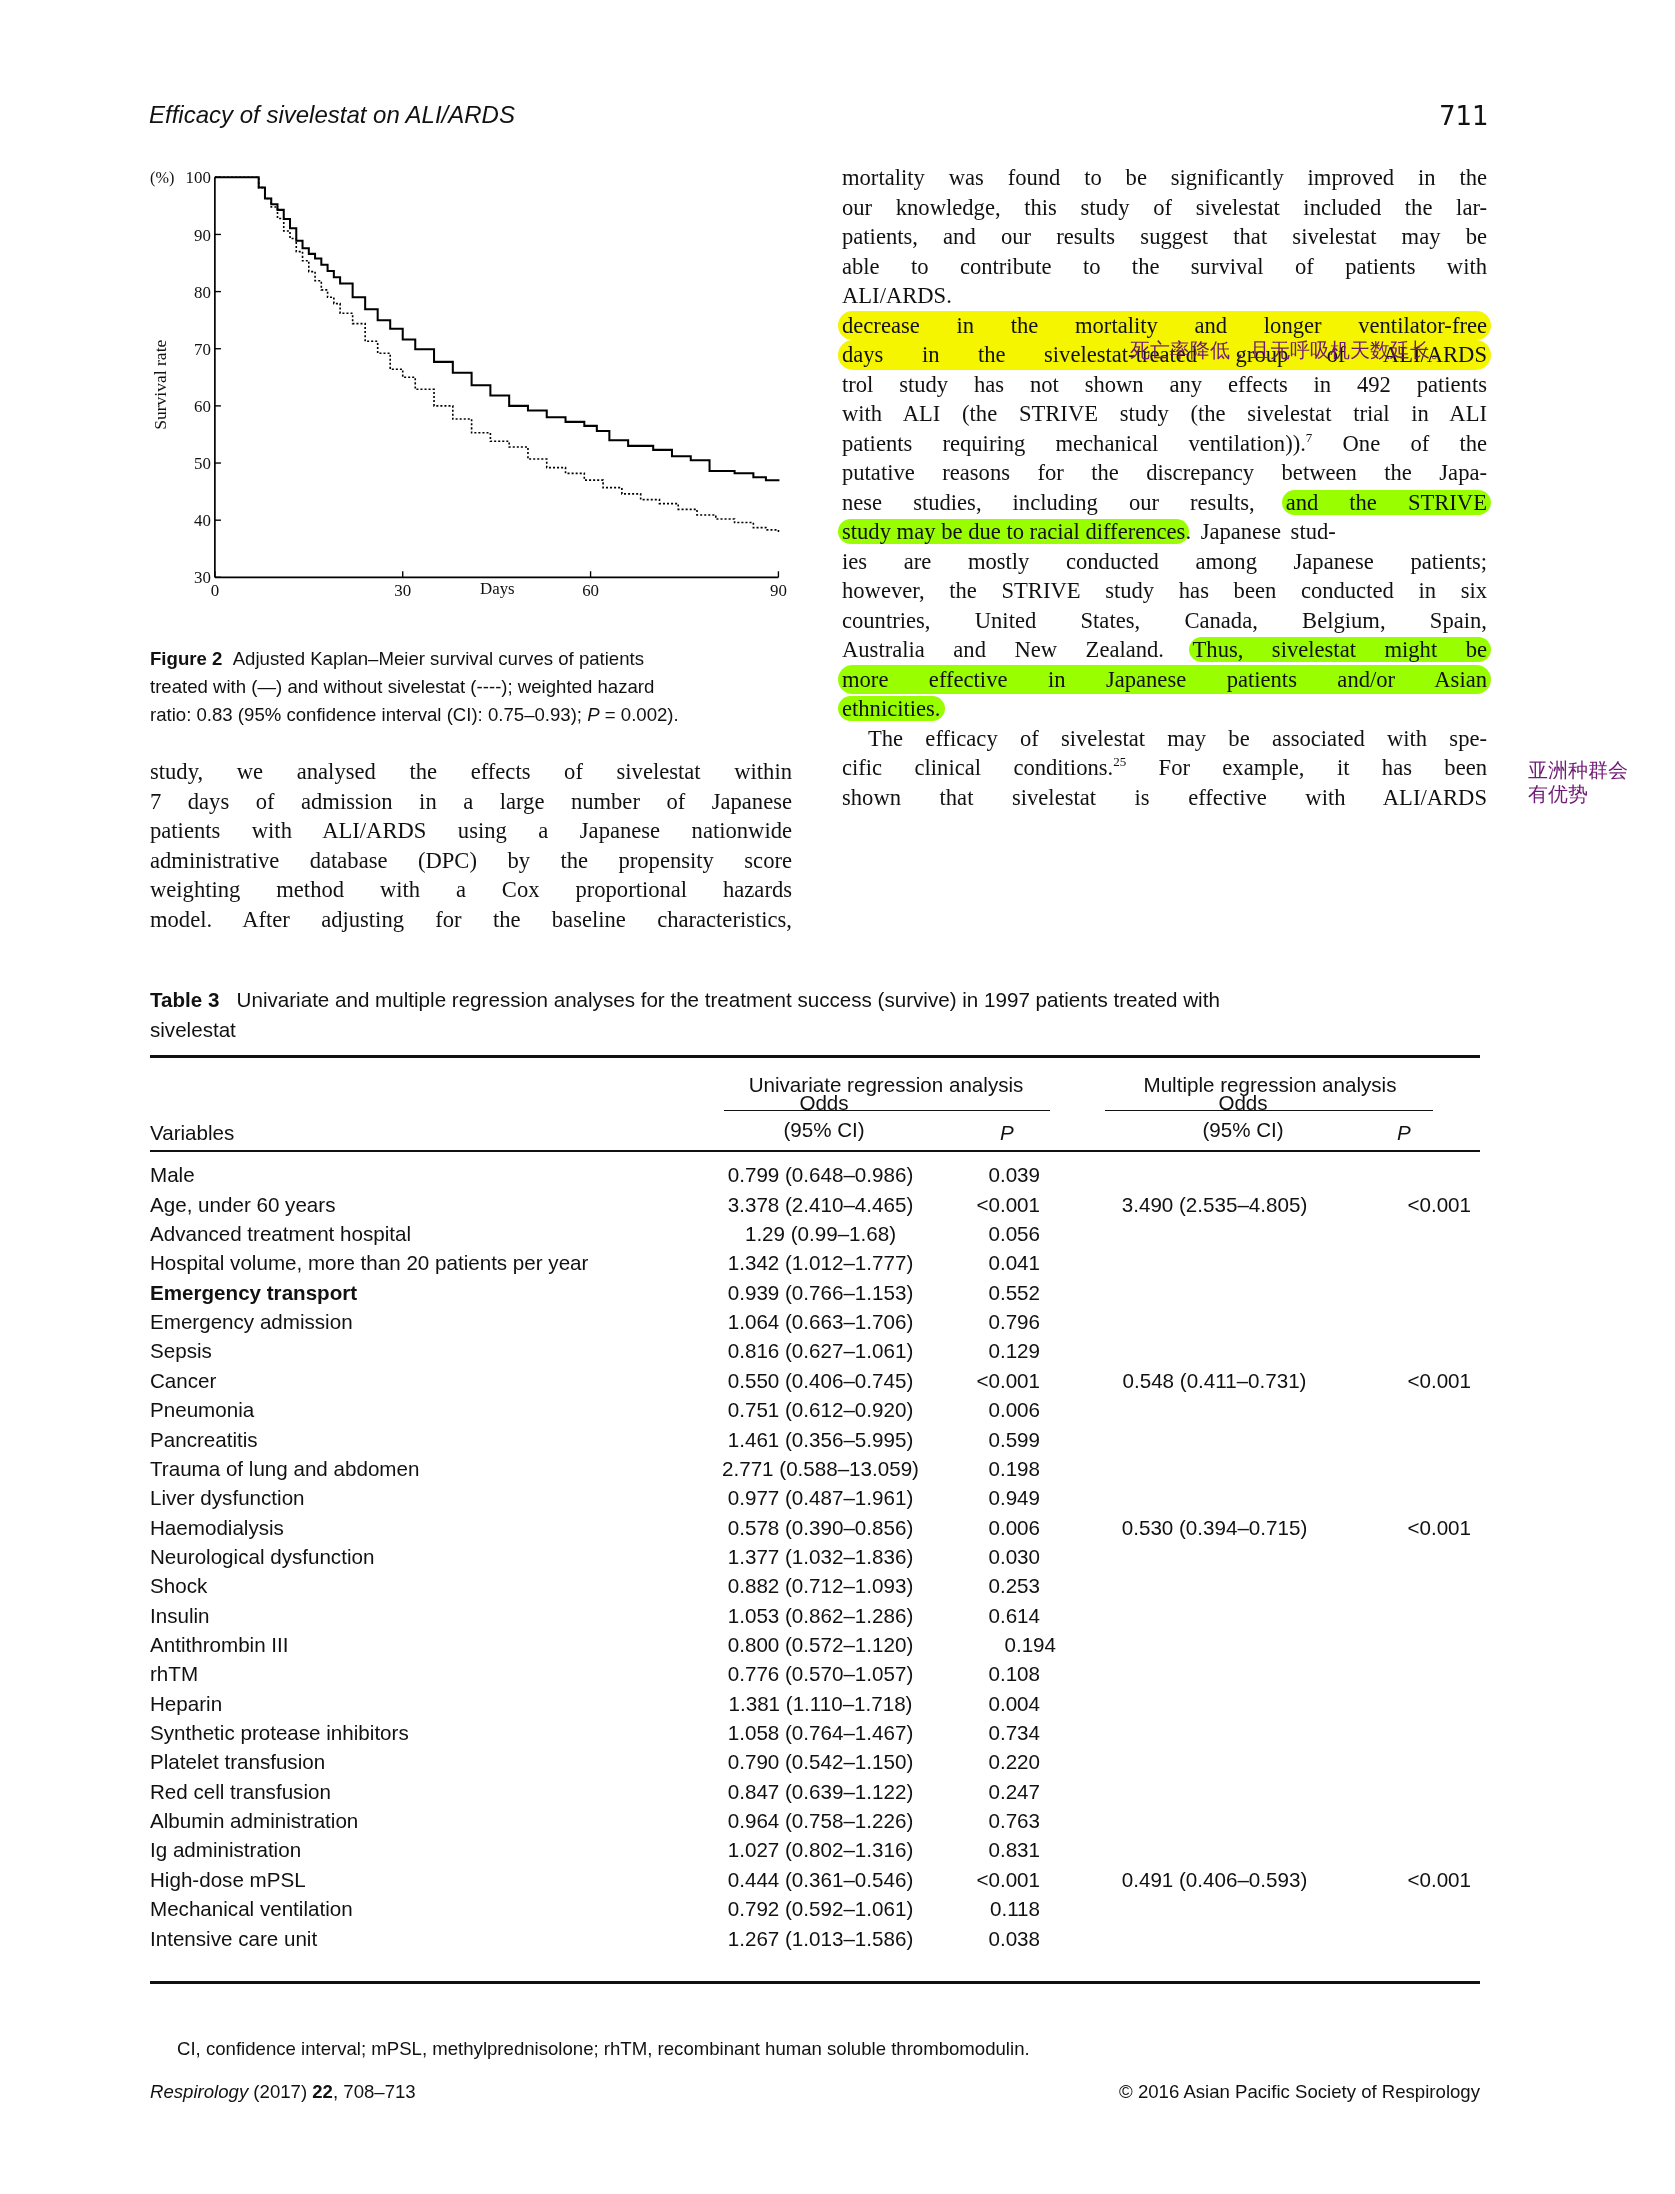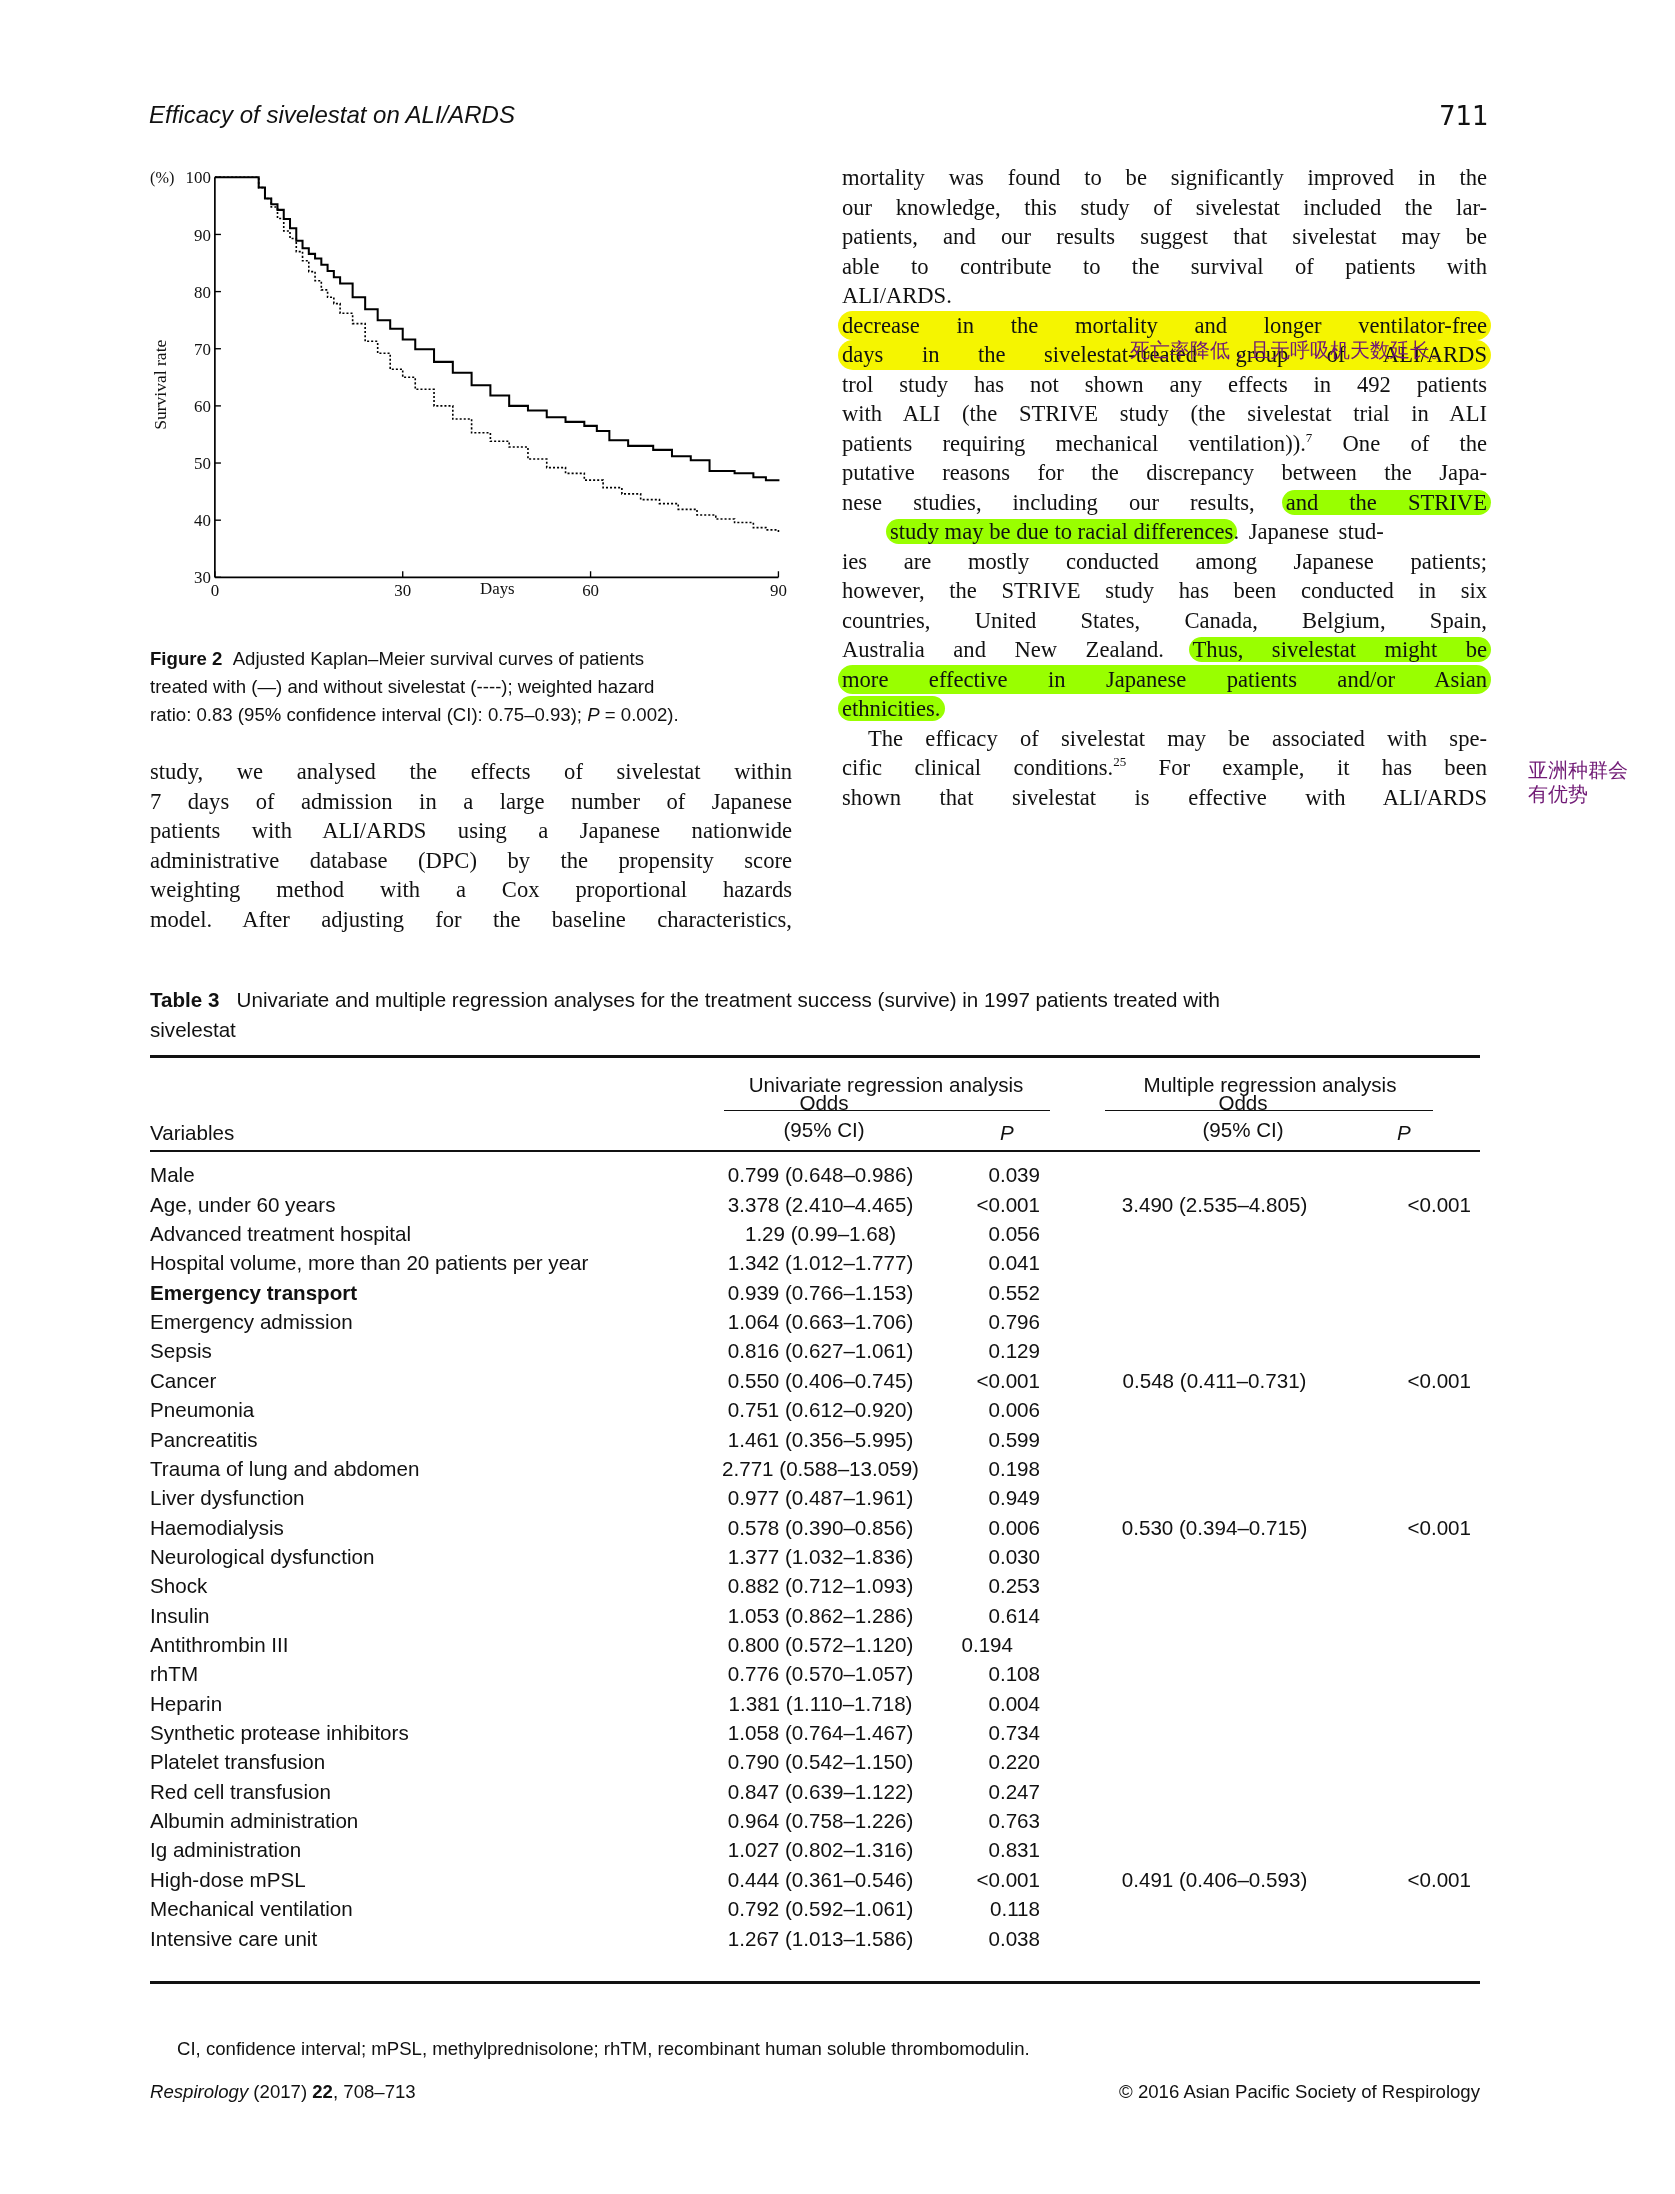--- a/index.html
+++ b/index.html
@@ -108,21 +108,21 @@
   <span class="col-line">able to contribute to the survival of patients with</span>
   <span class="col-line last">ALI/ARDS.</span>
 
   <span class="col-line"><span class="hl-y" style="display:inline-block;width:100%;text-align:justify;text-align-last:justify;">decrease in the mortality and longer ventilator-free</span></span>
   <span class="col-line"><span class="hl-y" style="display:inline-block;width:100%;text-align:justify;text-align-last:justify;">days in the sivelestat-treated group of ALI/ARDS</span></span>
   <span class="col-line">trol study has not shown any effects in 492 patients</span>
   <span class="col-line">with ALI (the STRIVE study (the sivelestat trial in ALI</span>
   <span class="col-line"><span>patients requiring mechanical ventilation)).</span><sup>7</sup><span> One of the</span></span>
   <span class="col-line">putative reasons for the discrepancy between the Japa-</span>
   <span class="col-line"><span>nese studies, including our results, </span><span class="hl-g">and the STRIVE</span></span>
-  <span class="col-line" style="text-align-last:left;margin-left:48px;"><span class="hl-g">study may be due to racial differences</span><span style="word-spacing:4px">. Japanese stud-</span></span>
+  <span class="col-line" style="text-align-last:left;"><span class="hl-g">study may be due to racial differences</span><span style="word-spacing:4px">. Japanese stud-</span></span>
   <span class="col-line">ies are mostly conducted among Japanese patients;</span>
   <span class="col-line">however, the STRIVE study has been conducted in six</span>
   <span class="col-line">countries, United States, Canada, Belgium, Spain,</span>
   <span class="col-line"><span>Australia and New Zealand. </span><span class="hl-g">Thus, sivelestat might be</span></span>
   <span class="col-line"><span class="hl-g" style="display:inline-block;width:100%;text-align:justify;text-align-last:justify;">more effective in Japanese patients and/or Asian</span></span>
   <span class="col-line last"><span class="hl-g">ethnicities.</span></span>
 
   <span class="col-line indent">The efficacy of sivelestat may be associated with spe-</span>
   <span class="col-line"><span>cific clinical conditions.</span><sup>25</sup><span> For example, it has been</span></span>
   <span class="col-line">shown that sivelestat is effective with ALI/ARDS</span>
@@ -268,21 +268,21 @@
     <div>
       <div class="cell" style="left: 150px; top: 1604px;">Insulin</div>
       <div class="cell" style="left: 716px; top: 1604px; width: 209px; text-align: center;">1.053 (0.862–1.286)</div>
       <div class="cell" style="left: 932px; top: 1604px; width: 108px; text-align: right;">0.614</div>
       <div class="cell" style="left: 1103px; top: 1604px; width: 223px; text-align: center;"></div>
       <div class="cell" style="left: 1317px; top: 1604px; width: 154px; text-align: right;"></div>
     </div>
     <div>
       <div class="cell" style="left: 150px; top: 1633px;">Antithrombin III</div>
       <div class="cell" style="left: 716px; top: 1633px; width: 209px; text-align: center;">0.800 (0.572–1.120)</div>
-      <div class="cell" style="left: 905px; top: 1633px; width: 108px; text-align: right;">0.194</div>
+      <div class="cell" style="left: 948px; top: 1633px; width: 108px; text-align: right;">0.194</div>
       <div class="cell" style="left: 1103px; top: 1633px; width: 223px; text-align: center;"></div>
       <div class="cell" style="left: 1317px; top: 1633px; width: 154px; text-align: right;"></div>
     </div>
     <div>
       <div class="cell" style="left: 150px; top: 1662px;">rhTM</div>
       <div class="cell" style="left: 716px; top: 1662px; width: 209px; text-align: center;">0.776 (0.570–1.057)</div>
       <div class="cell" style="left: 932px; top: 1662px; width: 108px; text-align: right;">0.108</div>
       <div class="cell" style="left: 1103px; top: 1662px; width: 223px; text-align: center;"></div>
       <div class="cell" style="left: 1317px; top: 1662px; width: 154px; text-align: right;"></div>
     </div>

